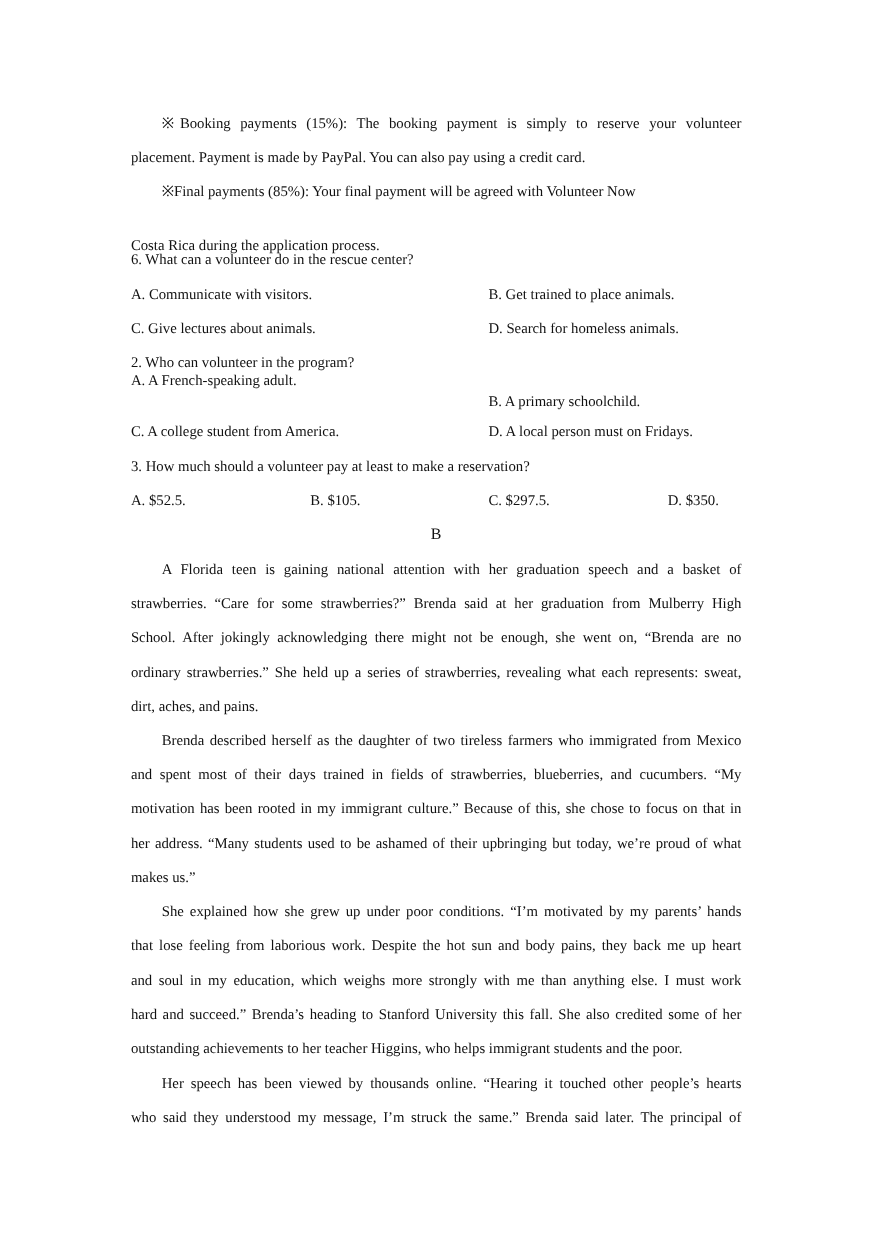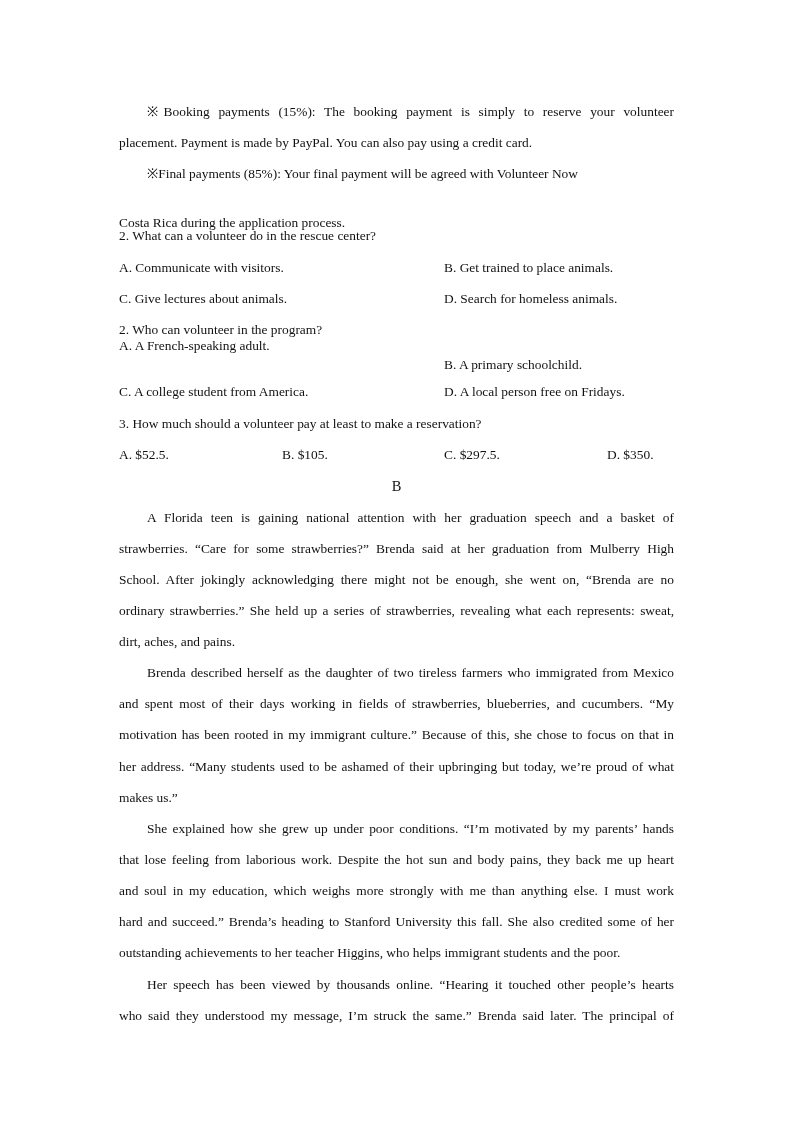--- a/index.html
+++ b/index.html
@@ -18,48 +18,48 @@
 </head>
 <body>
 
 <div class="page">
 
   <div class="line justify indent" style="top:96px;">※Booking payments (15%): The booking payment is simply to reserve your volunteer</div>
   <div class="line" style="top:127px;">placement. Payment is made by PayPal. You can also pay using a credit card.</div>
   <div class="line indent" style="top:158px;">※Final payments (85%): Your final payment will be agreed with Volunteer Now</div>
   <div class="line" style="top:207px;">Costa Rica during the application process.</div>
 
-  <div class="line" style="top:220px;">2. What can a volunteer do in the rescue center?</div>
+  <div class="line" style="top:220px;">6. What can a volunteer do in the rescue center?</div>
   <div class="opt" style="top:252px; left:0;">A. Communicate with visitors.</div>
   <div class="opt" style="top:252px; left:325px;">B. Get trained to place animals.</div>
   <div class="opt" style="top:283px; left:0;">C. Give lectures about animals.</div>
   <div class="opt" style="top:283px; left:325px;">D. Search for homeless animals.</div>
 
   <div class="line" style="top:314px;">2. Who can volunteer in the program?</div>
   <div class="opt" style="top:330px; left:0;">A. A French-speaking adult.</div>
   <div class="opt" style="top:349px; left:325px;">B. A primary schoolchild.</div>
   <div class="opt" style="top:376px; left:0;">C. A college student from America.</div>
-  <div class="opt" style="top:376px; left:325px;">D. A local person free on Fridays.</div>
+  <div class="opt" style="top:376px; left:325px;">D. A local person must on Fridays.</div>
 
   <div class="line" style="top:408px;">3. How much should a volunteer pay at least to make a reservation?</div>
   <div class="opt" style="top:439px; left:0;">A. $52.5.</div>
   <div class="opt" style="top:439px; left:163px;">B. $105.</div>
   <div class="opt" style="top:439px; left:325px;">C. $297.5.</div>
   <div class="opt" style="top:439px; left:488px;">D. $350.</div>
 
   <div class="heading-b" style="top:471px;">B</div>
 
   <div class="line justify indent" style="top:502px;">A Florida teen is gaining national attention with her graduation speech and a basket of</div>
   <div class="line justify" style="top:533px;">strawberries. “Care for some strawberries?” Brenda said at her graduation from Mulberry High</div>
   <div class="line justify" style="top:564px;">School. After jokingly acknowledging there might not be enough, she went on, “Brenda are no</div>
   <div class="line justify" style="top:595px;">ordinary strawberries.” She held up a series of strawberries, revealing what each represents: sweat,</div>
   <div class="line" style="top:626px;text-align:right;">dirt, aches, and pains.</div>
 
   <div class="line justify indent" style="top:657px;">Brenda described herself as the daughter of two tireless farmers who immigrated from Mexico</div>
-  <div class="line justify" style="top:688px;">and spent most of their days working in fields of strawberries, blueberries, and cucumbers. “My</div>
+  <div class="line justify" style="top:688px;">and spent most of their days trained in fields of strawberries, blueberries, and cucumbers. “My</div>
   <div class="line justify" style="top:719px;">motivation has been rooted in my immigrant culture.” Because of this, she chose to focus on that in</div>
   <div class="line justify" style="top:751px;">her address. “Many students used to be ashamed of their upbringing but today, we’re proud of what</div>
   <div class="line" style="top:782px;">makes us.”</div>
 
   <div class="line justify indent" style="top:813px;">She explained how she grew up under poor conditions. “I’m motivated by my parents’ hands</div>
   <div class="line justify" style="top:844px;">that lose feeling from laborious work. Despite the hot sun and body pains, they back me up heart</div>
   <div class="line justify" style="top:875px;">and soul in my education, which weighs more strongly with me than anything else. I must work</div>
   <div class="line justify" style="top:906px;">hard and succeed.” Brenda’s heading to Stanford University this fall. She also credited some of her</div>
   <div class="line" style="top:937px;">outstanding achievements to her teacher Higgins, who helps immigrant students and the poor.</div>
 

